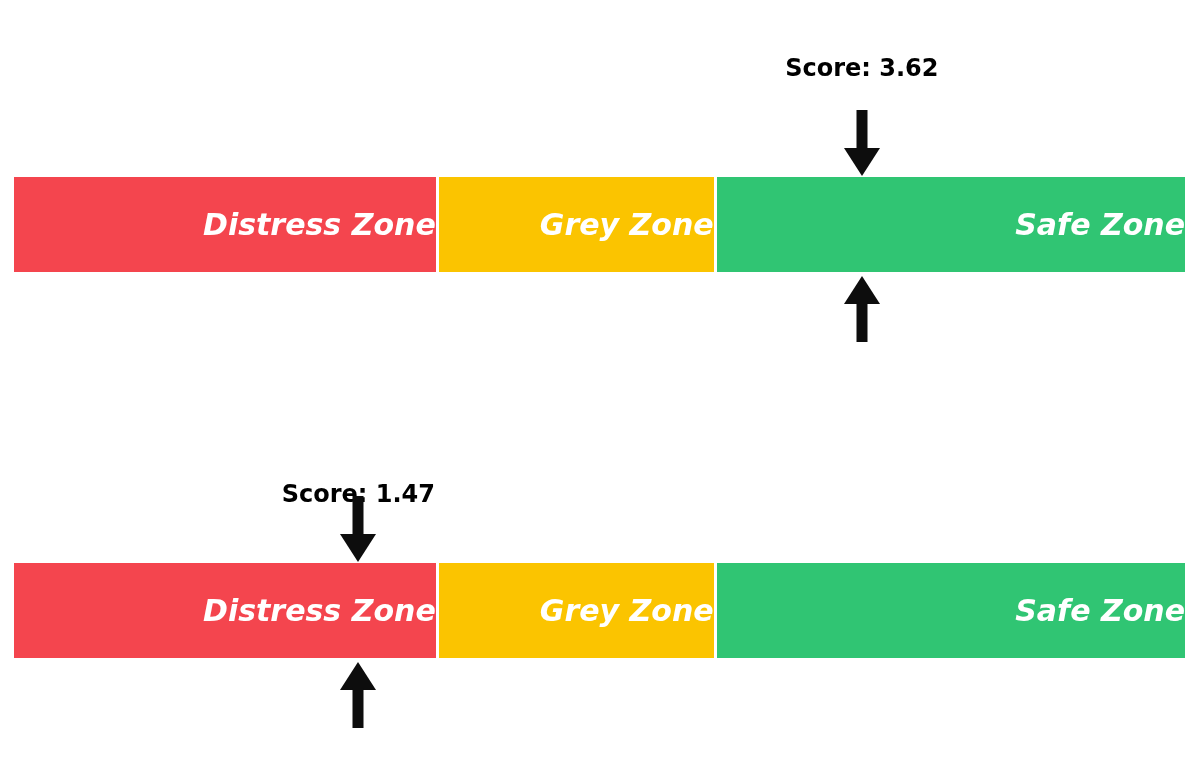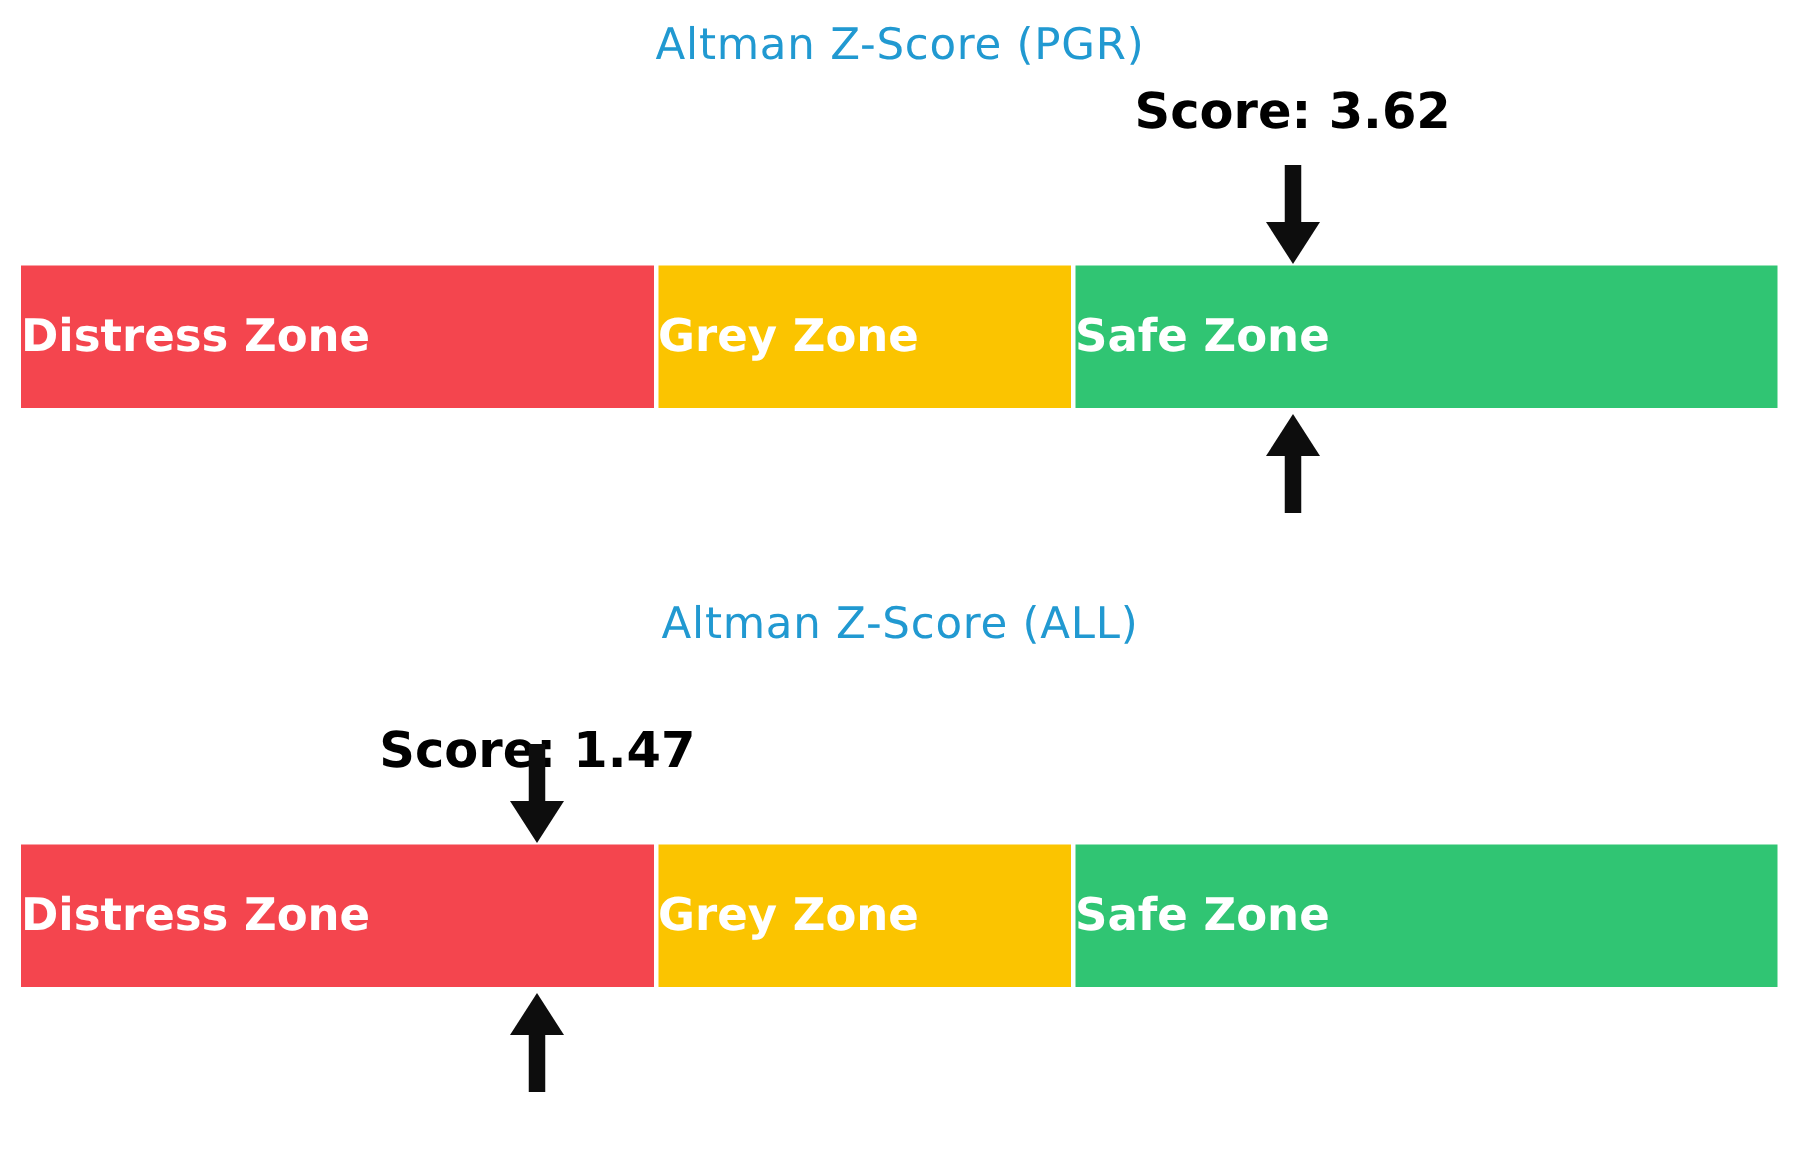--- a/index.html
+++ b/index.html
@@ -21,57 +21,57 @@
     width: 100%;
     text-align: center;
     font-size: 29px;
     font-weight: 400;
     letter-spacing: 0.5px;
   }
   .score-label {
     position: absolute;
     top: 54px;
     transform: translateX(-50%);
-    font-size: 33px;
+    font-size: 24px;
     font-weight: bold;
     white-space: nowrap;
   }
   .marker-arrow { position: absolute; transform: translateX(-50%); line-height: 0; }
   .arrow-down { top: 110px; }
   .arrow-up { top: 276px; }
   .zone-bar {
     position: absolute;
     top: 177px;
     left: 14px;
     width: 1171px;
     height: 95px;
     display: flex;
     gap: 3px;
   }
   .zone {
     flex-basis: 0;
     display: flex;
     align-items: center;
-    justify-content: flex-start;
+    justify-content: flex-end;
     min-width: 0;
+    font-style: italic;
   }
   .zone-label {
     color: #ffffff;
     font-size: 30px;
     font-weight: bold;
     white-space: nowrap;
   }
 </style>
 </head>
 <body>
 
 <div class="canvas">
 
   <section class="chart" id="chart-0">
-    <div class="chart-title" style="color: rgb(33, 153, 209);">Altman Z-Score (PGR)</div>
 
     <div class="score-label marker" style="color: rgb(0, 0, 0); left: 861.804px;">Score: 3.62</div>
 
     <div class="marker-arrow arrow-down marker" style="color: rgb(13, 13, 13); left: 861.804px;">
       <svg width="36" height="66" viewBox="0 0 36 66" aria-hidden="true">
         <rect x="12.5" y="0" width="11" height="40" fill="currentColor"></rect>
         <polygon points="0,38 36,38 18,66" fill="currentColor"></polygon>
       </svg>
     </div>
 
@@ -89,21 +89,20 @@
 
     <div class="marker-arrow arrow-up marker" style="color: rgb(13, 13, 13); left: 861.804px;">
       <svg width="36" height="66" viewBox="0 0 36 66" aria-hidden="true">
         <polygon points="18,0 0,28 36,28" fill="currentColor"></polygon>
         <rect x="12.5" y="26" width="11" height="40" fill="currentColor"></rect>
       </svg>
     </div>
   </section>
 
   <section class="chart" id="chart-1">
-    <div class="chart-title" style="color: rgb(33, 153, 209);">Altman Z-Score (ALL)</div>
 
     <div class="score-label marker" style="color: rgb(0, 0, 0); left: 358.274px; margin-top: 40px;">Score: 1.47</div>
 
     <div class="marker-arrow arrow-down marker" style="color: rgb(13, 13, 13); left: 358.274px;">
       <svg width="36" height="66" viewBox="0 0 36 66" aria-hidden="true">
         <rect x="12.5" y="0" width="11" height="40" fill="currentColor"></rect>
         <polygon points="0,38 36,38 18,66" fill="currentColor"></polygon>
       </svg>
     </div>
 

